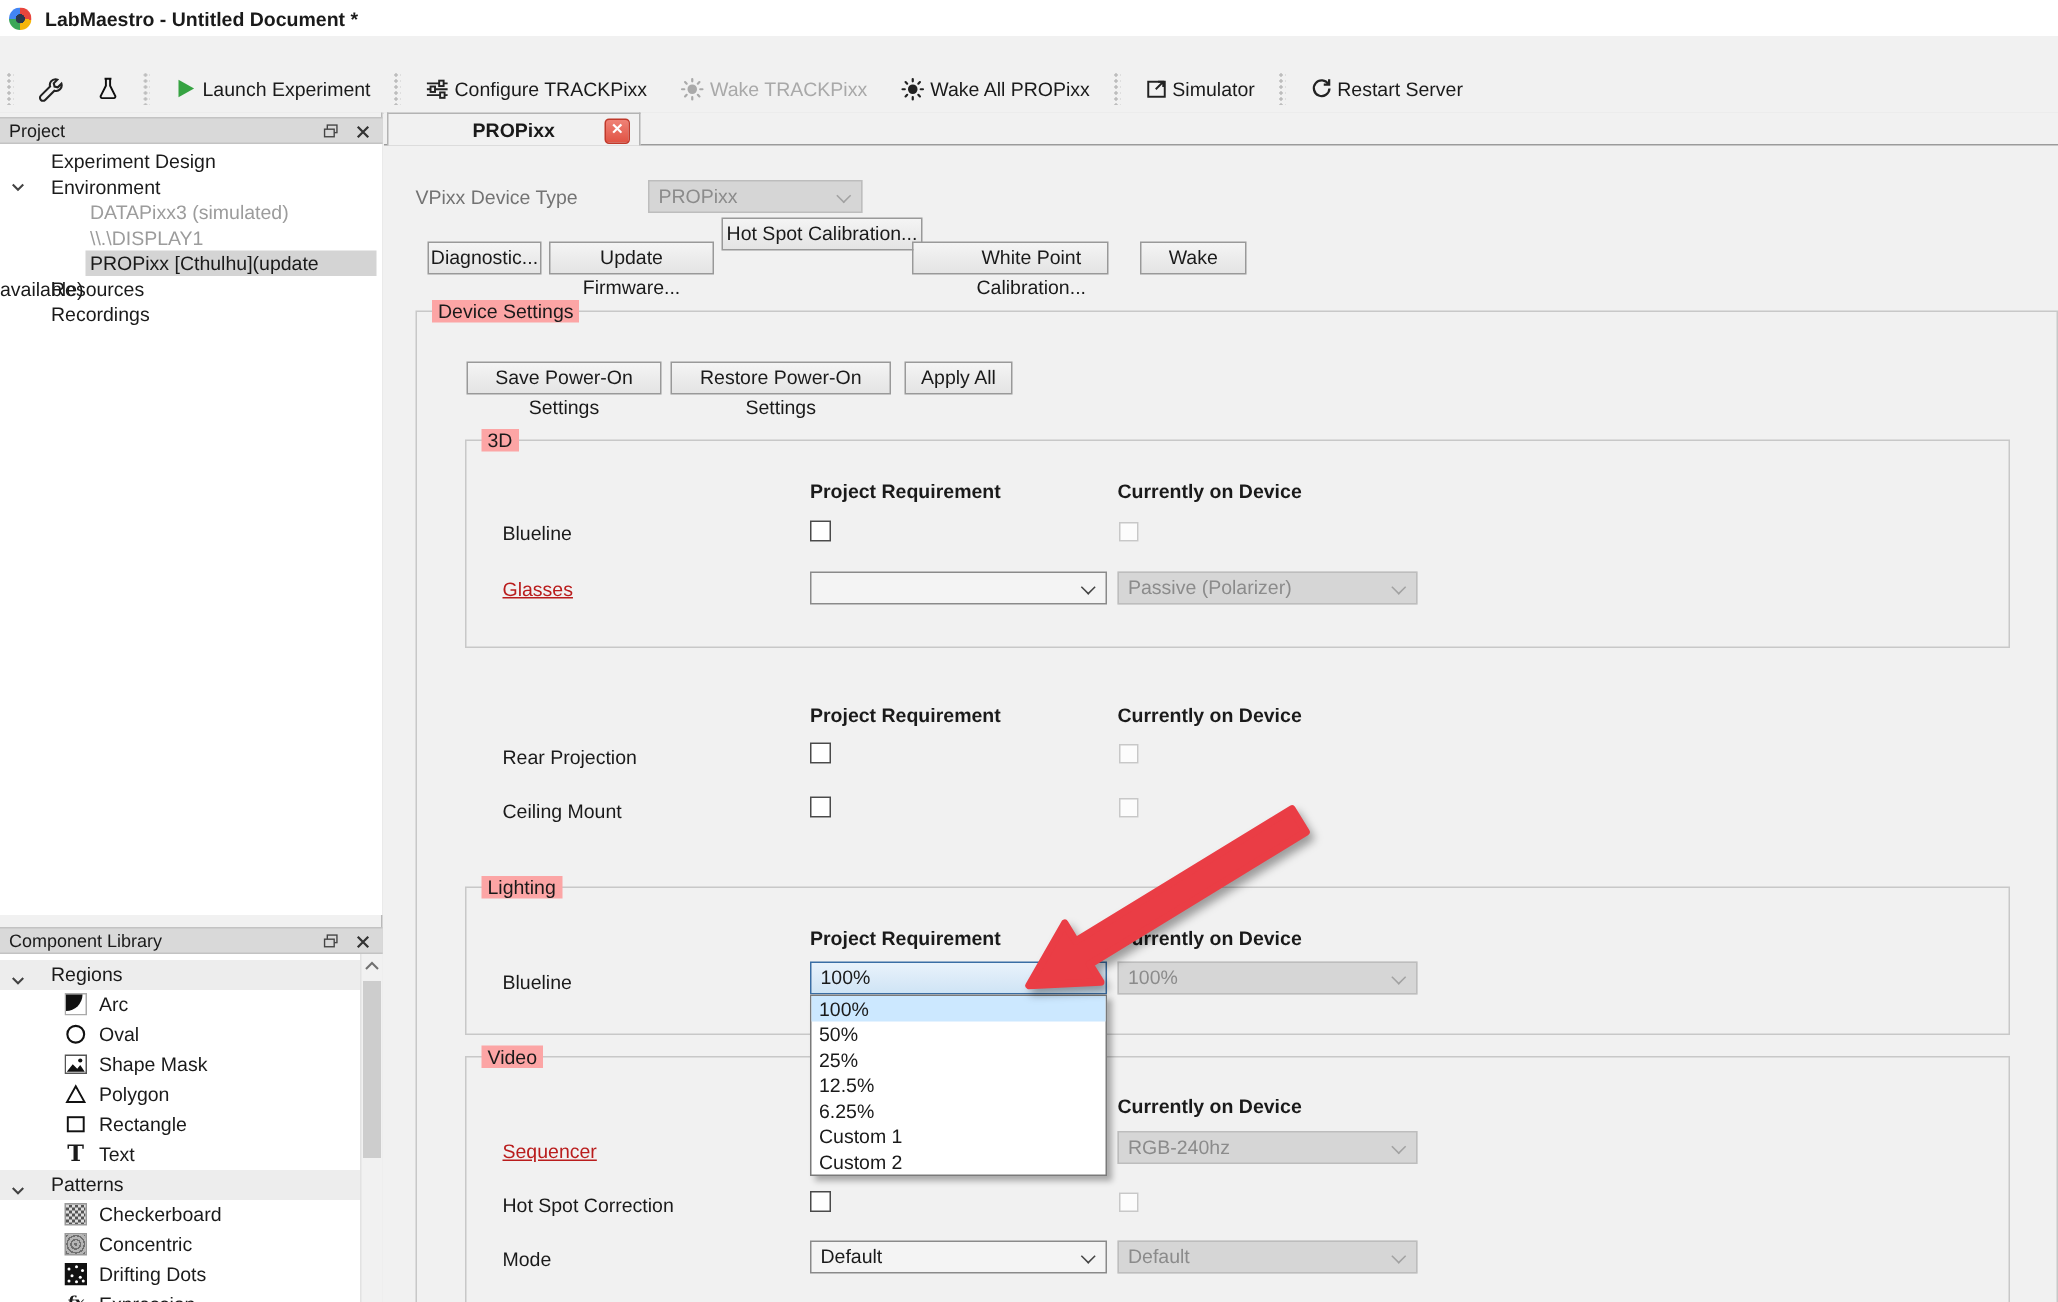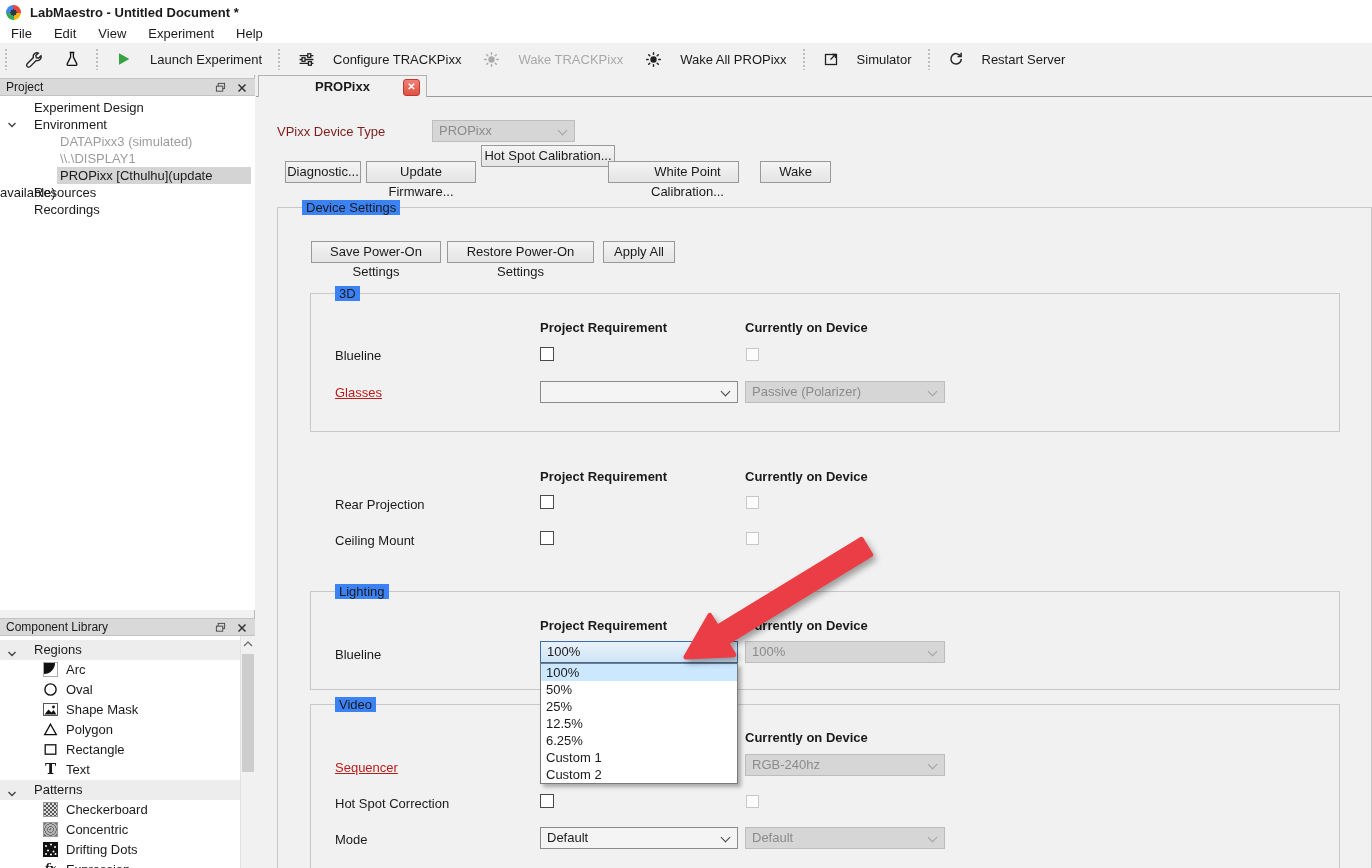--- a/index.html
+++ b/index.html
@@ -11,21 +11,21 @@
   .appicon{width:15px;height:15px;border-radius:50%;margin:0 9px 0 6px;
     background:radial-gradient(circle at 50% 50%, #29384d 0 3px, transparent 3.2px),
     conic-gradient(#e8453c 0 95deg,#f5b50a 95deg 180deg,#3aa757 180deg 270deg,#4285f4 270deg 360deg);}
   .wtitle{font-weight:700;font-size:13px;}
   .menubar{left:0;top:24px;width:1372px;height:19px;background:#fff;display:flex;align-items:center;}
   .menuitem{padding:0 11px;height:19px;line-height:19px;}
   .toolbar{left:0;top:43px;width:1372px;height:32px;background:#f1f1f1;border-bottom:1px solid #dedede;
            display:flex;align-items:center;}
   .grip{width:5px;height:22px;margin:0 5px 0 4px;
         background-image:radial-gradient(#bdbdbd 1px, transparent 1.2px);background-size:4px 4px;}
-  .tbtn{display:flex;align-items:center;gap:18px;padding:0 11px;height:30px;}
+  .tbtn{display:flex;align-items:center;gap:3px;padding:0 11px;height:30px;}
   .tbtn svg{flex:0 0 auto;}
   .tbtn.disabled{color:#a9a9a9;}
   
   .dtitle{left:0;width:255px;height:18px;background:#d9d9d9;border-top:1px solid #c3c3c3;
           border-bottom:1px solid #c3c3c3;box-sizing:border-box;font-size:12px;line-height:16px;padding-left:6px;}
   .dbtn{position:absolute;top:2px;width:13px;height:13px;display:flex;align-items:center;justify-content:center;}
   .leftcol{left:0;top:75px;width:255px;height:793px;background:#f1f1f1;border-right:1px solid #b9b9b9;box-sizing:border-box;}
   .tree{position:absolute;left:0;width:255px;background:#fff;}
   .trow{position:absolute;left:0;width:255px;height:17px;line-height:17px;}
   .trow .sel{position:absolute;left:57px;right:4px;top:0;height:17px;background:#d4d4d4;z-index:0;}
@@ -38,25 +38,25 @@
   .scroll{position:absolute;right:0;top:0;width:15px;background:#f1f1f1;border-left:1px solid #e2e2e2;box-sizing:border-box;}
   .thumb{position:absolute;left:1px;width:12px;background:#cdcdcd;}
   
   .mainbg{left:256px;top:75px;width:1116px;height:793px;background:#f1f1f1;}
   .tabline{left:256px;top:96px;width:1116px;height:1px;background:#9b9b9b;z-index:1;}
   .tab{left:258px;top:75px;width:169px;height:22px;background:#f1f1f1;border:1px solid #b3b3b3;border-bottom:none;
        box-sizing:border-box;z-index:2;text-align:center;font-weight:700;line-height:21px;}
   .tabclose{position:absolute;right:6px;top:3px;width:15px;height:15px;border:1px solid #c0392b;border-radius:3px;
        background:linear-gradient(#ef8276,#e05243);color:#fff;font-size:10px;line-height:13px;text-align:center;font-weight:700;}
   .gbox{position:absolute;border:1px solid #c8c8c8;}
-  .glabel{position:absolute;top:-8px;left:24px;background:#3b82f6;padding:0 4px;line-height:15px;}
+  .glabel{position:absolute;top:-8px;left:10px;background:#fca5a5;padding:0 4px;line-height:15px;}
   .hdr{position:absolute;font-weight:700;}
   .lbl{position:absolute;}
   .red{color:#b91c1c;text-decoration:underline;}
-  .graylbl{color:#7f1d1d;}
+  .graylbl{color:#737373;}
   .cbx{position:absolute;width:14px;height:14px;box-sizing:border-box;border:1px solid #4a4a4a;background:#fff;}
   .cbx.dis{width:13px;height:13px;border-color:#c8c8c8;background:#fcfcfc;}
   .combo{position:absolute;height:22px;box-sizing:border-box;border:1px solid #8a8a8a;background:#f4f4f4;
          line-height:20px;padding-left:6px;overflow:hidden;}
   .combo .chv2{position:absolute;right:8px;top:6px;width:6px;height:6px;border-right:1.4px solid #444;
          border-bottom:1.4px solid #444;transform:rotate(45deg);}
   .combo.dis{background:#d6d6d6;border-color:#bdbdbd;color:#8b8b8b;}
   .combo.dis .chv2{border-color:#a2a2a2;}
   .combo.open{background:linear-gradient(#e9f2fb,#cfe4f5);border-color:#3a6ea5;}
   .btn{position:absolute;height:22px;box-sizing:border-box;border:1px solid #999;
@@ -70,27 +70,20 @@
 </head>
 <body>
 
 <div class="page">
 
   <div class="abs titlebar">
     <span class="appicon"></span>
     <span class="wtitle">LabMaestro - Untitled Document *</span>
   </div>
 
-  <div class="abs menubar">
-    <span class="menuitem">File</span>
-    <span class="menuitem">Edit</span>
-    <span class="menuitem">View</span>
-    <span class="menuitem">Experiment</span>
-    <span class="menuitem">Help</span>
-  </div>
 
   <div class="abs toolbar">
     <span class="grip"></span>
     <span class="tbtn">
       <svg width="17" height="17" viewBox="0 0 16 16">
           <path d="M11.4 1.7a3.5 3.5 0 0 0-3.5 4.5L2.1 12a1.9 1.9 0 1 0 2.7 2.7l5.8-5.8a3.5 3.5 0 0 0 4.4-4.4L12.7 6.8l-2-.5-.5-2 2.3-2.3a3.5 3.5 0 0 0-1.1-.3z" fill="none" stroke="#222" stroke-width="1.3"></path>
         </svg>
     </span>
     <span class="tbtn">
       <svg width="16" height="16" viewBox="0 0 16 16">

